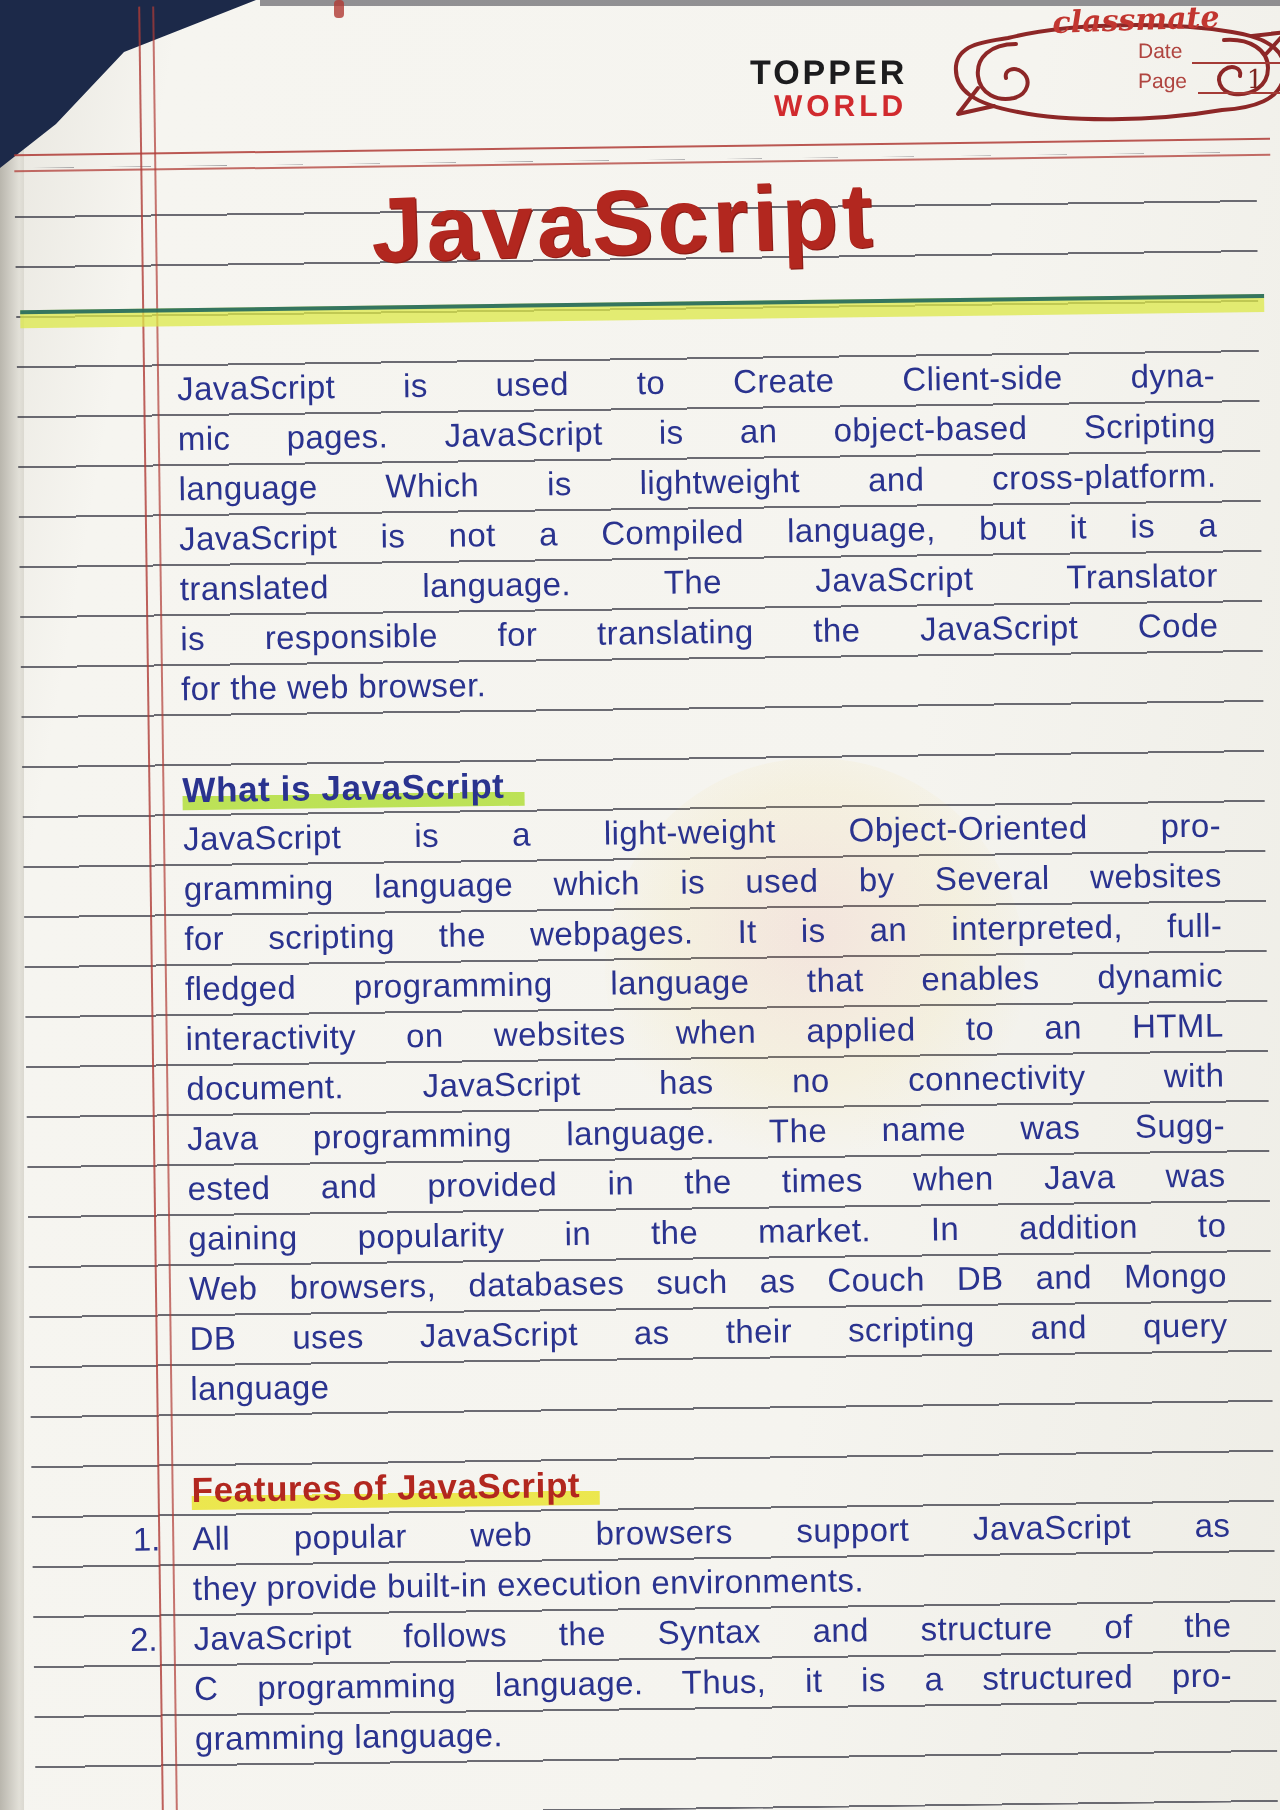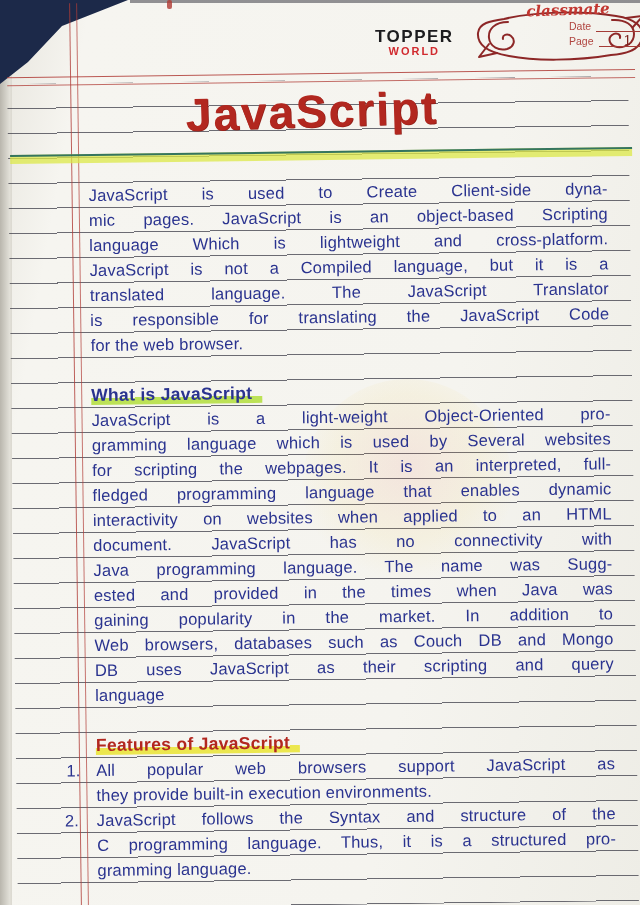--- a/index.html
+++ b/index.html
@@ -16,23 +16,23 @@
 
   .rules{position:absolute;top:80px;left:0;right:7px;bottom:0;
          background:repeating-linear-gradient(to bottom,transparent 0 24px,rgba(54,54,66,.72) 24px 25px);}
   .red-hline{position:absolute;top:73px;left:0;right:0;height:7px;
          border-top:1.6px solid rgba(176,60,55,.85);border-bottom:1.4px solid rgba(176,60,55,.75);}
   .red-vline{position:absolute;top:0;bottom:0;left:63px;width:6px;
          border-left:1.6px solid rgba(176,60,55,.8);border-right:1.3px solid rgba(176,60,55,.7);}
   .title-hl-rule{position:absolute;top:151px;left:2px;right:4px;height:7px;
          border-top:2.6px solid rgba(22,96,92,.85);background:rgba(220,232,72,.75);}
 
-  .logo{position:absolute;left:363px;top:28px;text-align:center;line-height:1.05;}
+  .logo{position:absolute;left:363px;top:28px;text-align:right;line-height:1.05;}
   .logo .l1{font-size:17px;font-weight:bold;letter-spacing:1.5px;color:#1c1c1e;}
-  .logo .l2{font-size:11px;font-weight:bold;letter-spacing:2px;color:#d12a2e;}
+  .logo .l2{font-size:15px;font-weight:bold;letter-spacing:2px;color:#d12a2e;}
 
   .stamp{position:absolute;left:452px;top:2px;width:186px;height:64px;}
   .stamp svg{position:absolute;left:0;top:0;}
   .stamp .brand{position:absolute;left:44px;top:-1px;width:120px;text-align:center;
          font-family:"DejaVu Serif",serif;font-style:italic;font-weight:bold;
          font-size:15px;color:#c23630;transform:rotate(-2deg);}
   .stamp-row{position:absolute;left:72px;display:flex;align-items:flex-end;color:#b04540;font-size:10.5px;font-weight:normal;margin-left:33px;}
   .stamp-row .lbl{margin-right:5px;}
   .stamp-row .line{display:inline-block;width:58px;border-bottom:1.4px solid #a43b36;height:12px;text-align:center;
          color:#7d241f;font-size:13px;line-height:13px;font-family:"DejaVu Serif",serif;}

